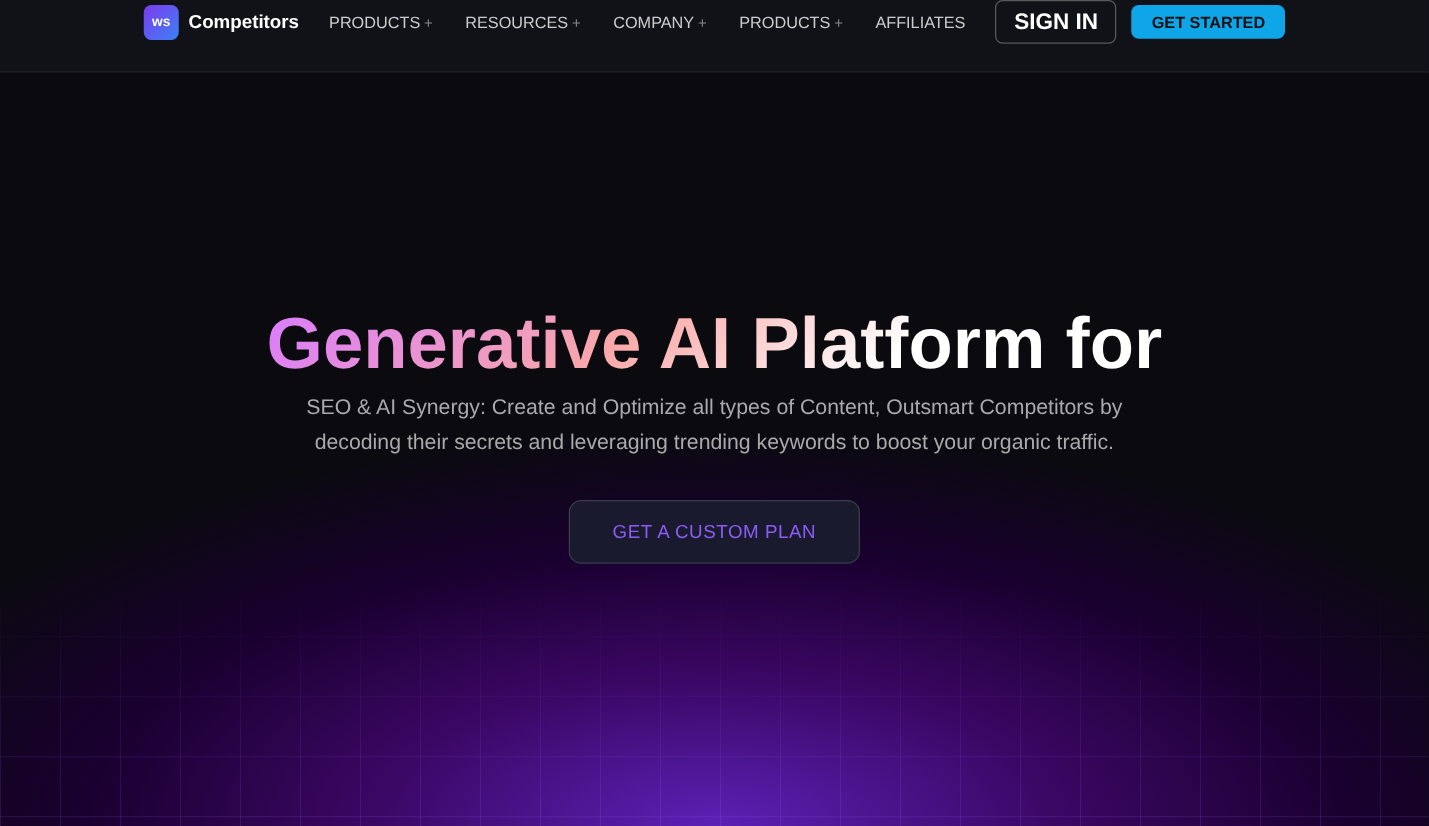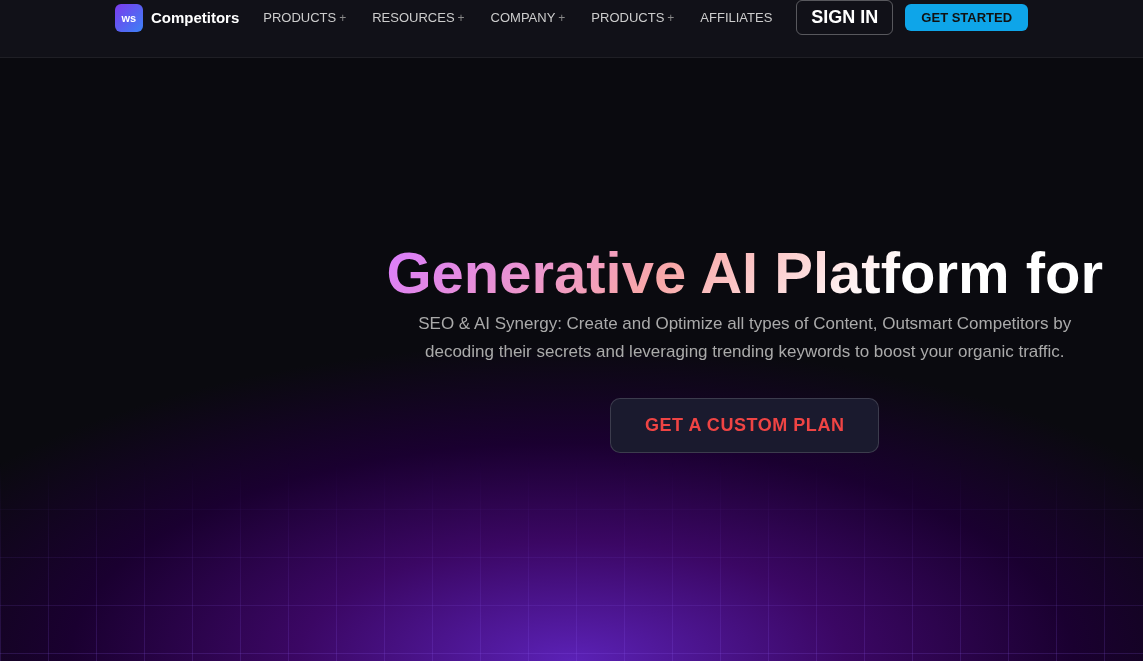--- a/index.html
+++ b/index.html
@@ -107,21 +107,21 @@
     }
 
     
     .hero {
       position: relative;
       width: 100%;
       height: 661px;
       background: radial-gradient(ellipse 80% 60% at 50% 100%, #5b21b6 0%, #3b0764 30%, #1a0030 55%, #0a0a0f 80%);
       display: flex;
       flex-direction: column;
-      align-items: flex-end;
+      align-items: center;
       justify-content: center;
       padding-top: 32px;
       overflow: hidden;
     }
 
     
     .hero::before {
       content: '';
       position: absolute;
       bottom: 0;
@@ -186,23 +186,23 @@
       font-weight: 700;
       border-radius: 10px;
       cursor: pointer;
       border: none;
       letter-spacing: 0.03em;
     }
 
     .btn-secondary {
       padding: 16px 34px;
       background: #1a1a2e;
-      color: #ef4444;
-      font-size: 18px;
-      font-weight: 700;
+      color: #8b5cf6;
+      font-size: 15px;
+      font-weight: 400;
       border-radius: 10px;
       cursor: pointer;
       border: 1px solid rgba(255,255,255,0.15);
       letter-spacing: 0.03em;
     }
 
     
     .plus-pattern {
       position: absolute;
       bottom: 0;

